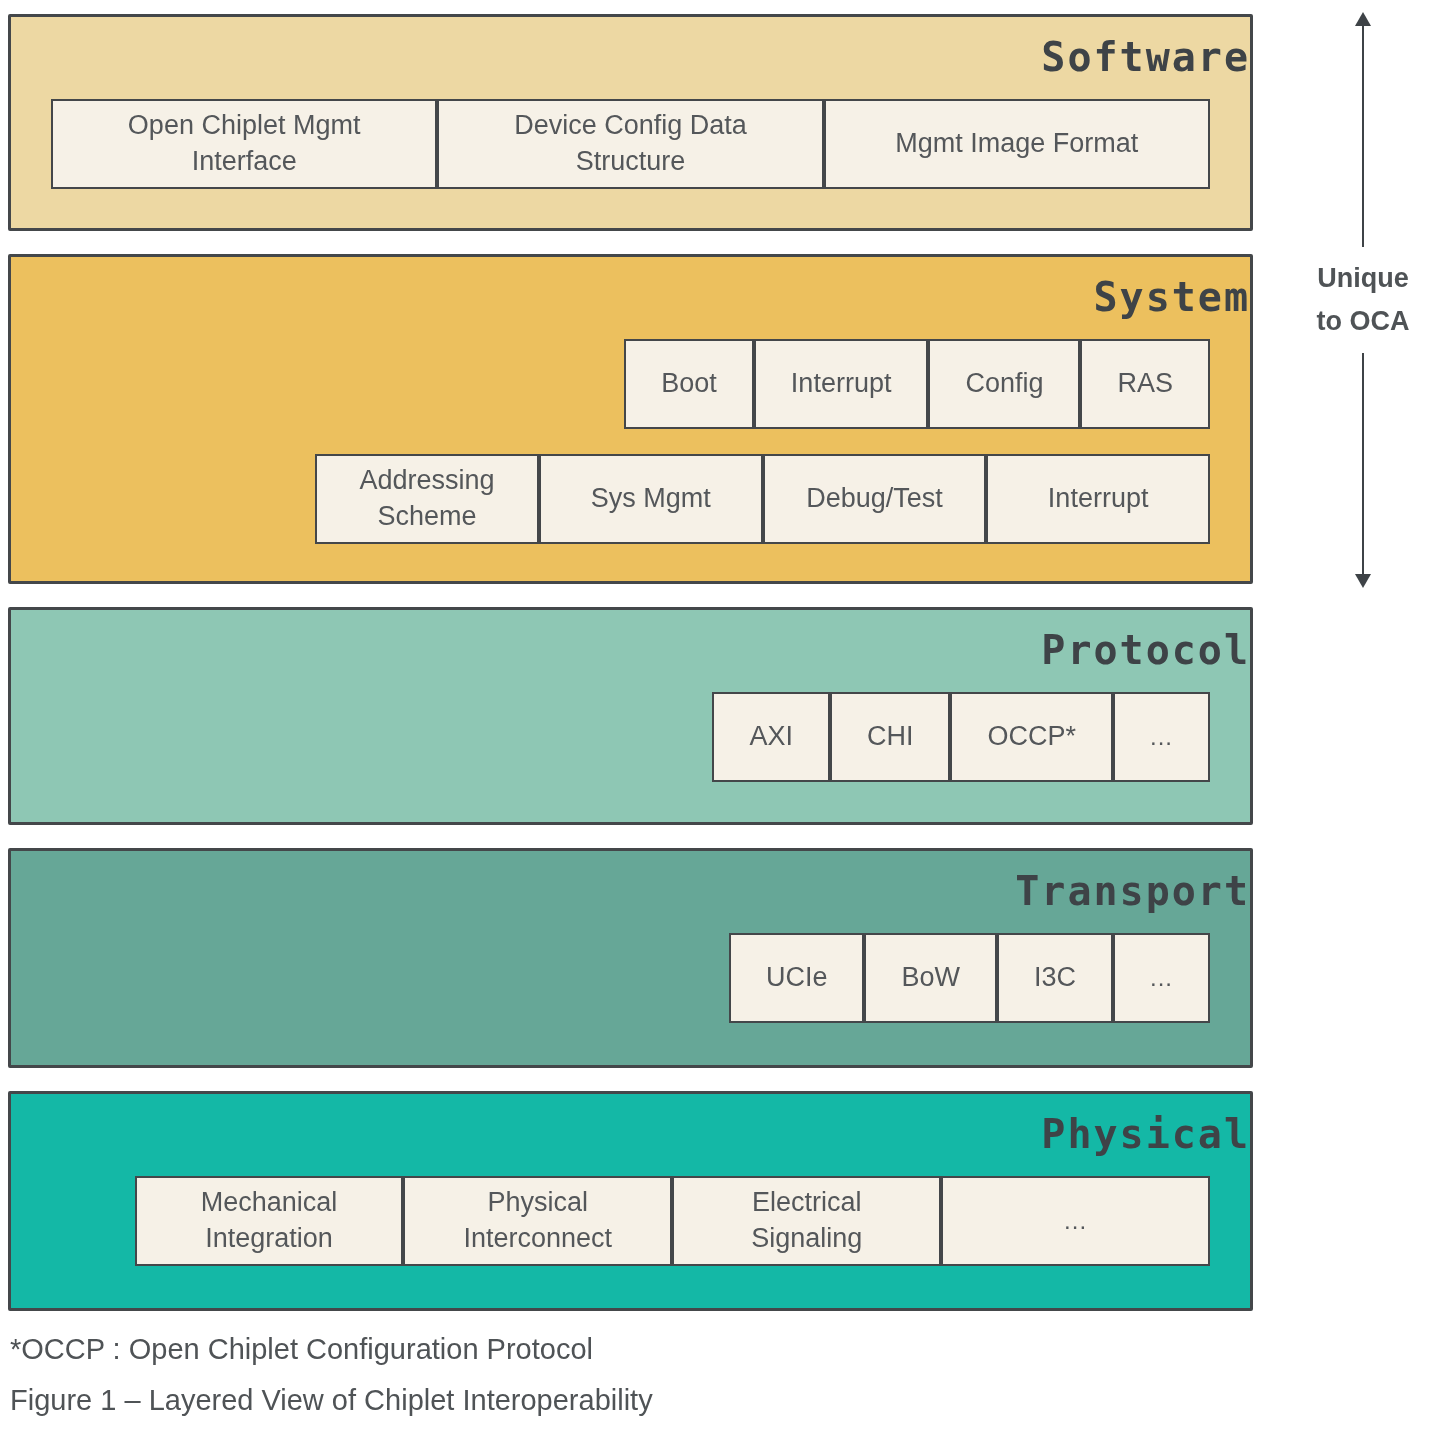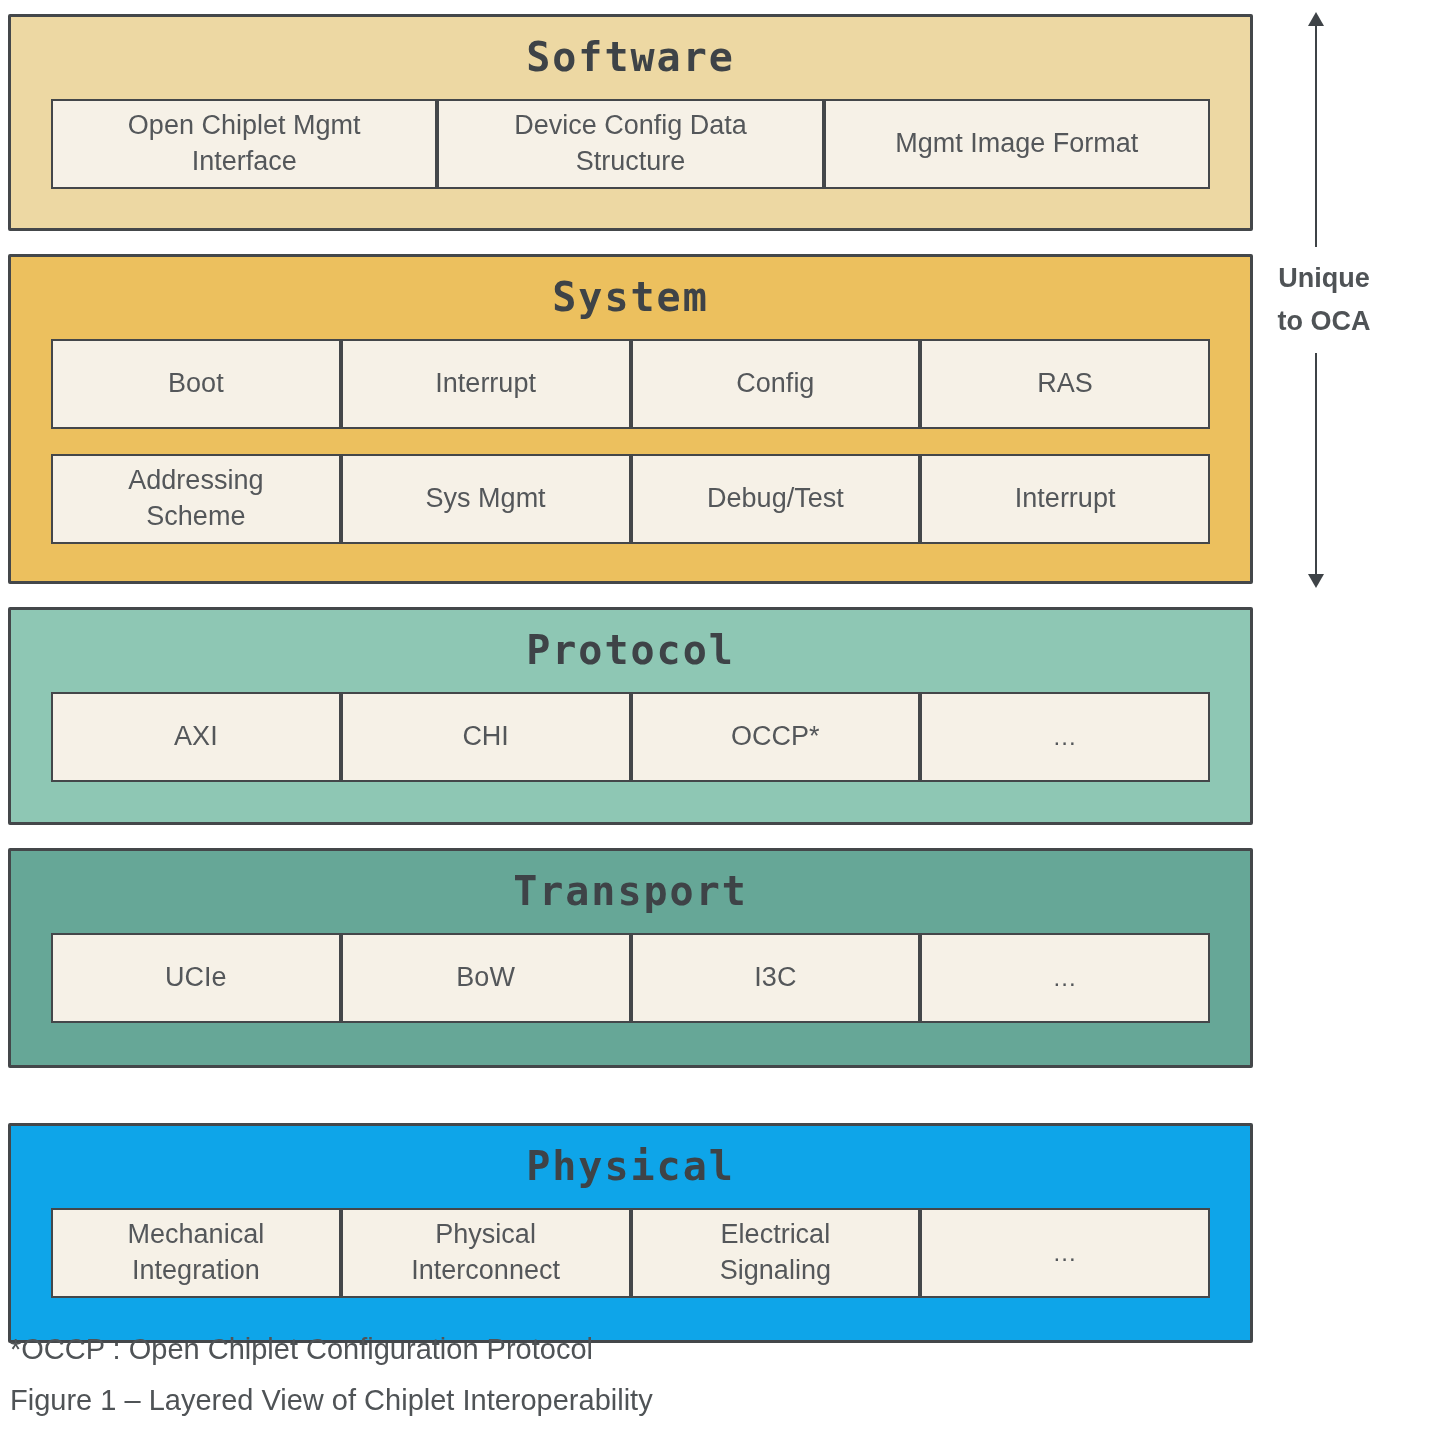--- a/index.html
+++ b/index.html
@@ -16,20 +16,21 @@
     width:1245px;
     display:flex;flex-direction:column;
     gap:23px;
   }
   .layer{
     box-sizing:border-box;
     border:3px solid #44474A;
     border-radius:2px;
     display:flex;flex-direction:column;
     padding-top:18px;
+    align-items:flex-end;
   }
   .layer-software{height:217px;}
   .layer-system{height:330px;}
   .layer-protocol{height:218px;}
   .layer-transport{height:220px;}
   .layer-physical{height:220px;}
   .layer-title{
     margin:0 0 20px 0;
     text-align:center;
     font-family:"DejaVu Sans Mono", monospace;
@@ -54,24 +55,24 @@
     text-align:center;
     font-size:27px;
     line-height:1.33;
     color:#54575A;
     padding:0 35px;
   }
   .box.ellipsis{font-size:24px;letter-spacing:1px;}
   
   .oca-annotation{
     position:absolute;
-    left:1256px;top:12px;
+    left:1303px;top:12px;
     width:120px;height:576px;
     display:flex;flex-direction:column;
-    align-items:flex-end;
+    align-items:center;
   }
   .arrow-seg{
     flex:1;
     display:flex;flex-direction:column;align-items:center;
     width:100%;
   }
   .arrow-line{width:2px;flex:1;background:#3E4347;}
   .arrow-head{width:0;height:0;border-left:8px solid transparent;border-right:8px solid transparent;}
   .arrow-head.up{border-bottom:14px solid #3E4347;}
   .arrow-head.down{border-top:14px solid #3E4347;}
@@ -140,21 +141,21 @@
     <section class="layer layer-transport" style="background: rgb(102, 167, 151);">
       <h2 class="layer-title">Transport</h2>
       <div class="row">
         <div class="box">UCIe</div>
         <div class="box">BoW</div>
         <div class="box">I3C</div>
         <div class="box ellipsis">...</div>
       </div>
     </section>
 
-    <section class="layer layer-physical" style="background: #0ea5e9; margin-top: 32px;">
+    <section class="layer layer-physical" style="background: #14b8a6;">
       <h2 class="layer-title">Physical</h2>
       <div class="row">
         <div class="box">Mechanical Integration</div>
         <div class="box">Physical Interconnect</div>
         <div class="box">Electrical Signaling</div>
         <div class="box ellipsis">...</div>
       </div>
     </section>
 
   </div>

